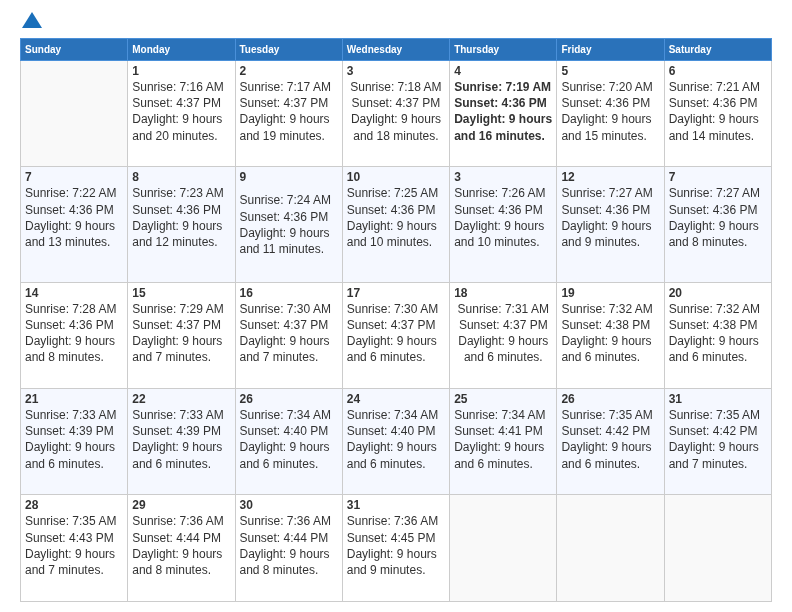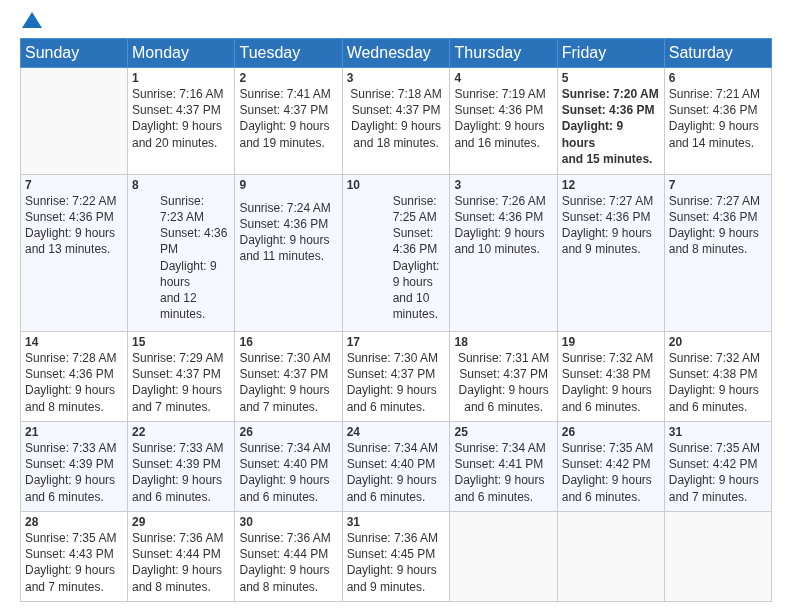--- a/index.html
+++ b/index.html
@@ -66,22 +66,22 @@
       color: #555;
     }
     .calendar {
       width: 100%;
       border-collapse: collapse;
       flex: 1;
     }
     .calendar thead tr th {
       background-color: #2a72ba;
       color: #fff;
-      font-size: 16px;
-      font-weight: normal;
+      font-size: 10px;
+      font-weight: bold;
       padding: 5px 4px;
       text-align: left;
       border: 1px solid #4a90d9;
     }
     .calendar tbody tr td {
       border: 1px solid #ccc;
       vertical-align: top;
       padding: 3px 4px;
       width: 108px;
       font-size: 10.5px;
@@ -141,42 +141,42 @@
           <td class="empty-cell"></td>
           <td>
             <span class="day-number">1</span>
             <div class="day-info" style="white-space: pre-line;">Sunrise: 7:16 AM
 Sunset: 4:37 PM
 Daylight: 9 hours
 and 20 minutes.</div>
           </td>
           <td>
             <span class="day-number">2</span>
-            <div class="day-info" style="white-space: pre-line;">Sunrise: 7:41 AM
+            <div class="day-info" style="white-space: pre-line;">Sunrise: 7:17 AM
 Sunset: 4:37 PM
 Daylight: 9 hours
 and 19 minutes.</div>
           </td>
           <td>
             <span class="day-number">3</span>
             <div class="day-info" style="white-space: pre-line; text-align: center;">Sunrise: 7:18 AM
 Sunset: 4:37 PM
 Daylight: 9 hours
 and 18 minutes.</div>
           </td>
           <td>
             <span class="day-number">4</span>
-            <div class="day-info" style="white-space: pre-line;">Sunrise: 7:19 AM
+            <div class="day-info" style="white-space: pre-line; font-weight: bold;">Sunrise: 7:19 AM
 Sunset: 4:36 PM
 Daylight: 9 hours
 and 16 minutes.</div>
           </td>
           <td>
             <span class="day-number">5</span>
-            <div class="day-info" style="white-space: pre-line; font-weight: bold;">Sunrise: 7:20 AM
+            <div class="day-info" style="white-space: pre-line;">Sunrise: 7:20 AM
 Sunset: 4:36 PM
 Daylight: 9 hours
 and 15 minutes.</div>
           </td>
           <td>
             <span class="day-number">6</span>
             <div class="day-info" style="white-space: pre-line;">Sunrise: 7:21 AM
 Sunset: 4:36 PM
 Daylight: 9 hours
 and 14 minutes.</div>
@@ -185,35 +185,35 @@
         <tr>
           <td>
             <span class="day-number">7</span>
             <div class="day-info" style="white-space: pre-line;">Sunrise: 7:22 AM
 Sunset: 4:36 PM
 Daylight: 9 hours
 and 13 minutes.</div>
           </td>
           <td>
             <span class="day-number">8</span>
-            <div class="day-info" style="white-space: pre-line; margin-left: 28px;">Sunrise: 7:23 AM
+            <div class="day-info" style="white-space: pre-line;">Sunrise: 7:23 AM
 Sunset: 4:36 PM
 Daylight: 9 hours
 and 12 minutes.</div>
           </td>
           <td>
             <span class="day-number">9</span>
             <div class="day-info" style="white-space: pre-line; margin-top: 8px;">Sunrise: 7:24 AM
 Sunset: 4:36 PM
 Daylight: 9 hours
 and 11 minutes.</div>
           </td>
           <td>
             <span class="day-number">10</span>
-            <div class="day-info" style="white-space: pre-line; margin-left: 46px;">Sunrise: 7:25 AM
+            <div class="day-info" style="white-space: pre-line;">Sunrise: 7:25 AM
 Sunset: 4:36 PM
 Daylight: 9 hours
 and 10 minutes.</div>
           </td>
           <td>
             <span class="day-number">3</span>
             <div class="day-info" style="white-space: pre-line;">Sunrise: 7:26 AM
 Sunset: 4:36 PM
 Daylight: 9 hours
 and 10 minutes.</div>

